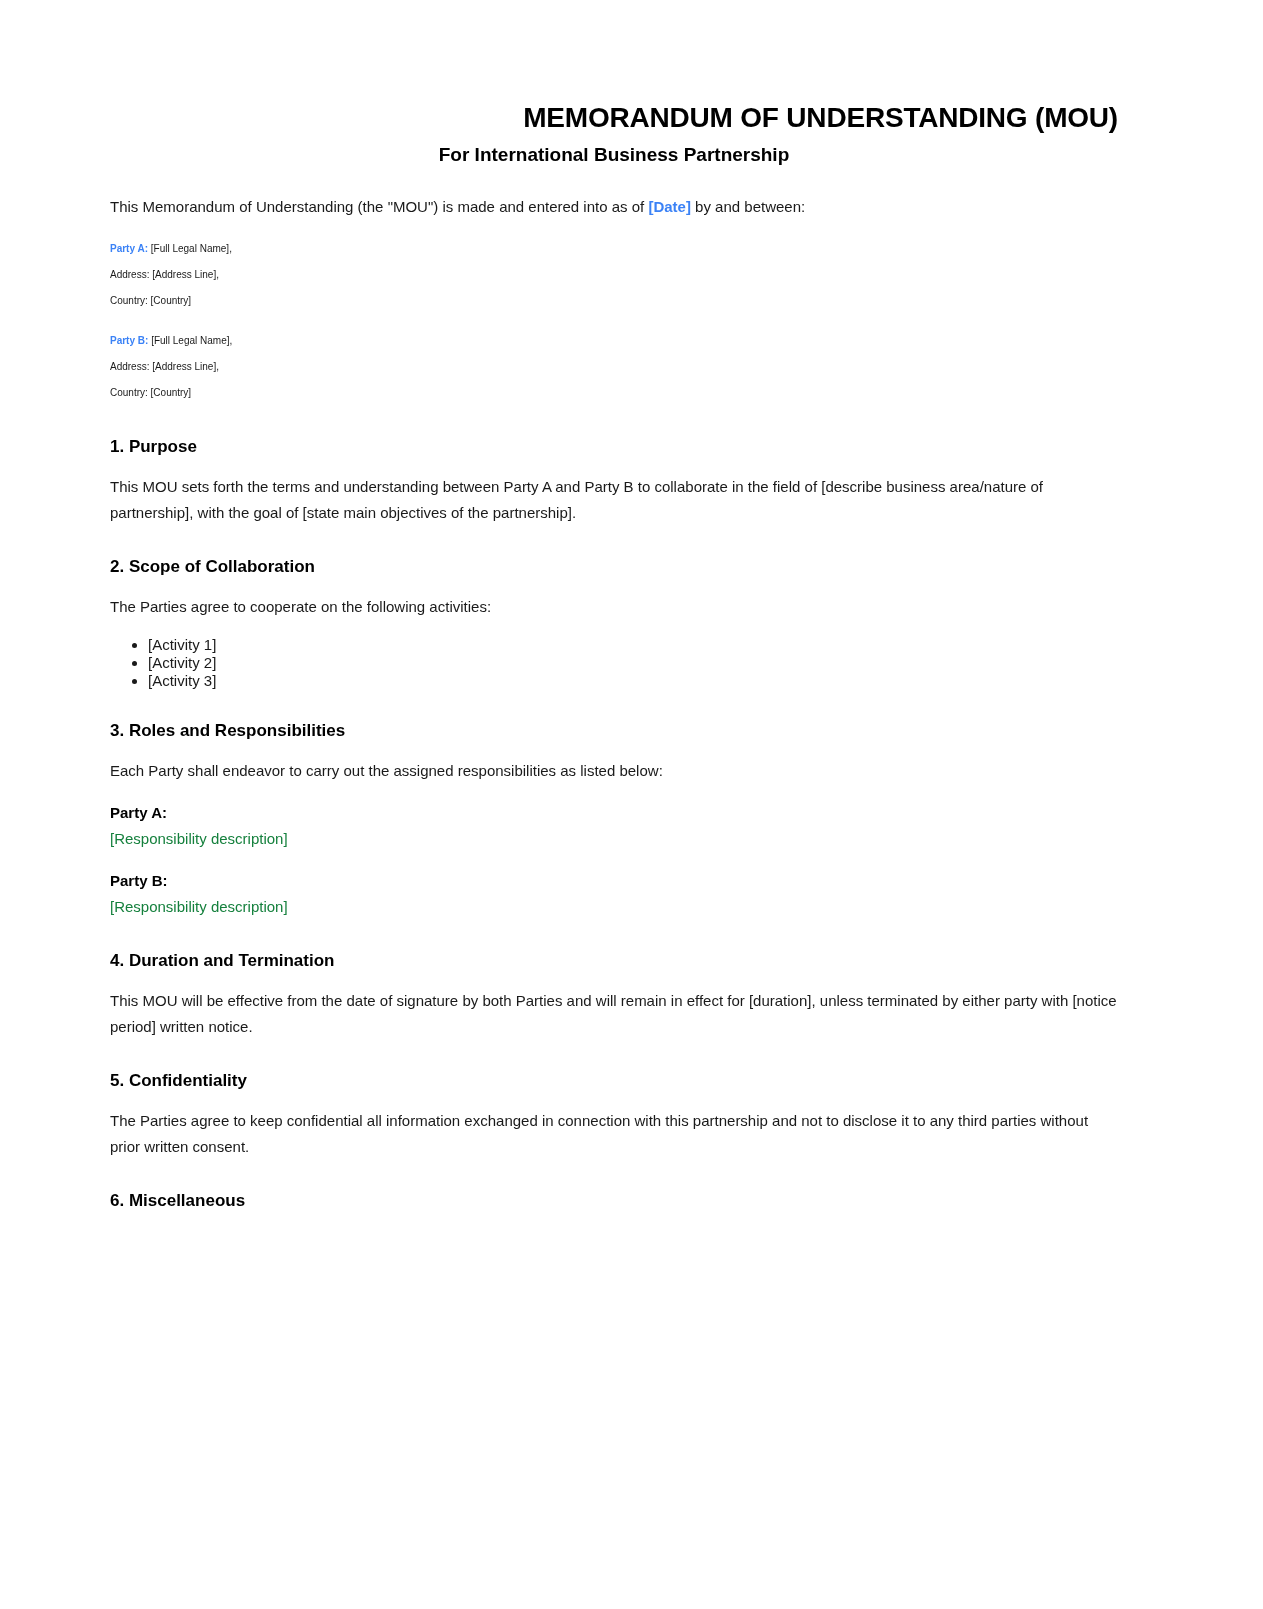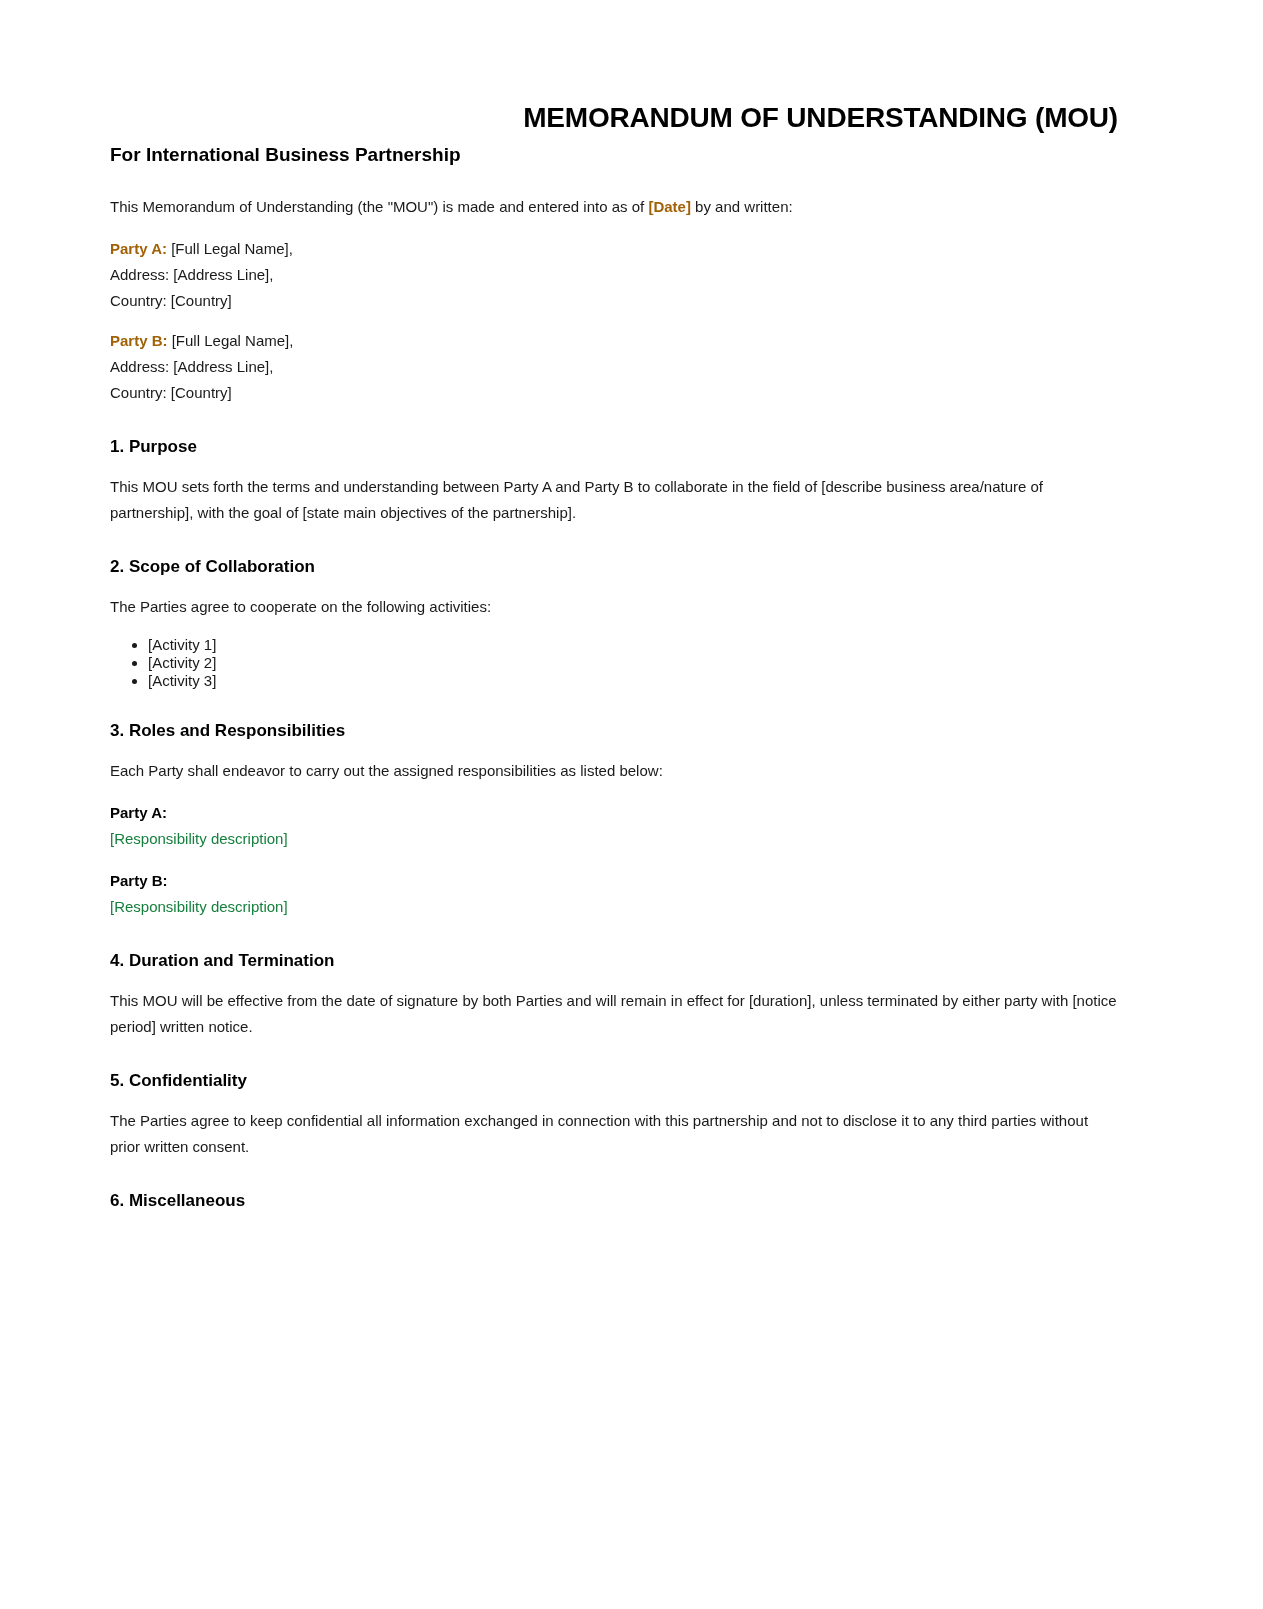--- a/index.html
+++ b/index.html
@@ -24,44 +24,44 @@
   .doc-title {
     text-align: right;
     font-size: 28px;
     font-weight: bold;
     color: #000000;
     letter-spacing: -0.2px;
     margin: 0 0 8px 0;
     line-height: 1.25;
   }
   .doc-subtitle {
-    text-align: left;
+    text-align: center;
     font-size: 19px;
     font-weight: bold;
     color: #000000;
     margin: 0 0 26px 0;
     line-height: 1.3;
   }
   p.body-text {
     font-size: 15px;
     line-height: 26px;
     margin: 0 0 16px 0;
     color: #1a1a1a;
   }
   .party-block {
     margin: 0 0 14px 0;
   }
   .party-block .line {
-    font-size: 15px;
+    font-size: 10px;
     line-height: 26px;
     color: #1a1a1a;
   }
   .bold {
     font-weight: bold;
-    color: #a16207;
+    color: #3b82f6;
   }
   h2.section-heading {
     font-size: 17px;
     font-weight: bold;
     color: #000000;
     margin: 30px 0 16px 0;
     line-height: 1.3;
   }
   ul.activity-list {
     margin: 12px 0 16px 0;
@@ -94,21 +94,21 @@
 </style>
 </head>
 <body>
 
 <div class="page">
   <div class="content">
 
     <h1 class="doc-title">MEMORANDUM OF UNDERSTANDING (MOU)</h1>
     <h2 class="doc-subtitle">For International Business Partnership</h2>
 
-    <p class="body-text"><span>This Memorandum of Understanding (the "MOU") is made and entered into as of </span><span class="bold">[Date]</span><span> by and written:</span></p>
+    <p class="body-text"><span>This Memorandum of Understanding (the "MOU") is made and entered into as of </span><span class="bold">[Date]</span><span> by and between:</span></p>
 
     <div class="party-block">
       <div class="line"><span class="bold">Party A:</span><span> [Full Legal Name],</span></div>
       <div class="line">Address: [Address Line],</div>
       <div class="line">Country: [Country]</div>
     </div>
 
     <div class="party-block">
       <div class="line"><span class="bold">Party B:</span><span> [Full Legal Name],</span></div>
       <div class="line">Address: [Address Line],</div>

